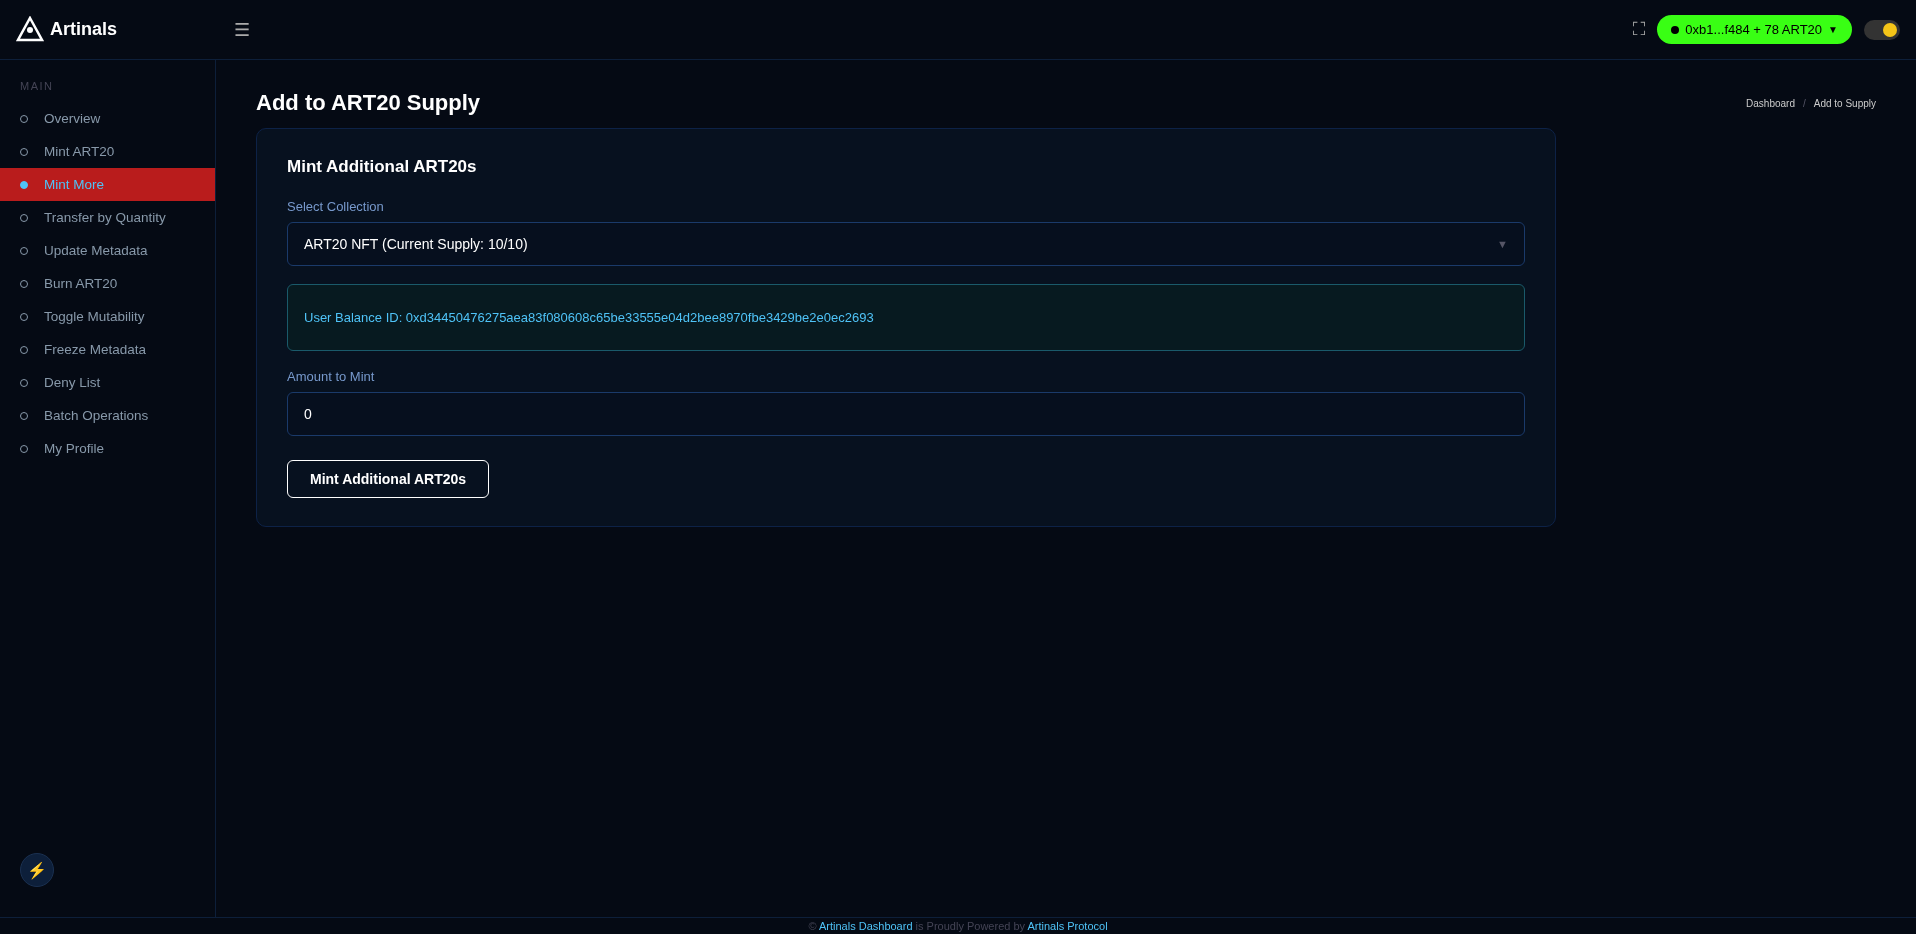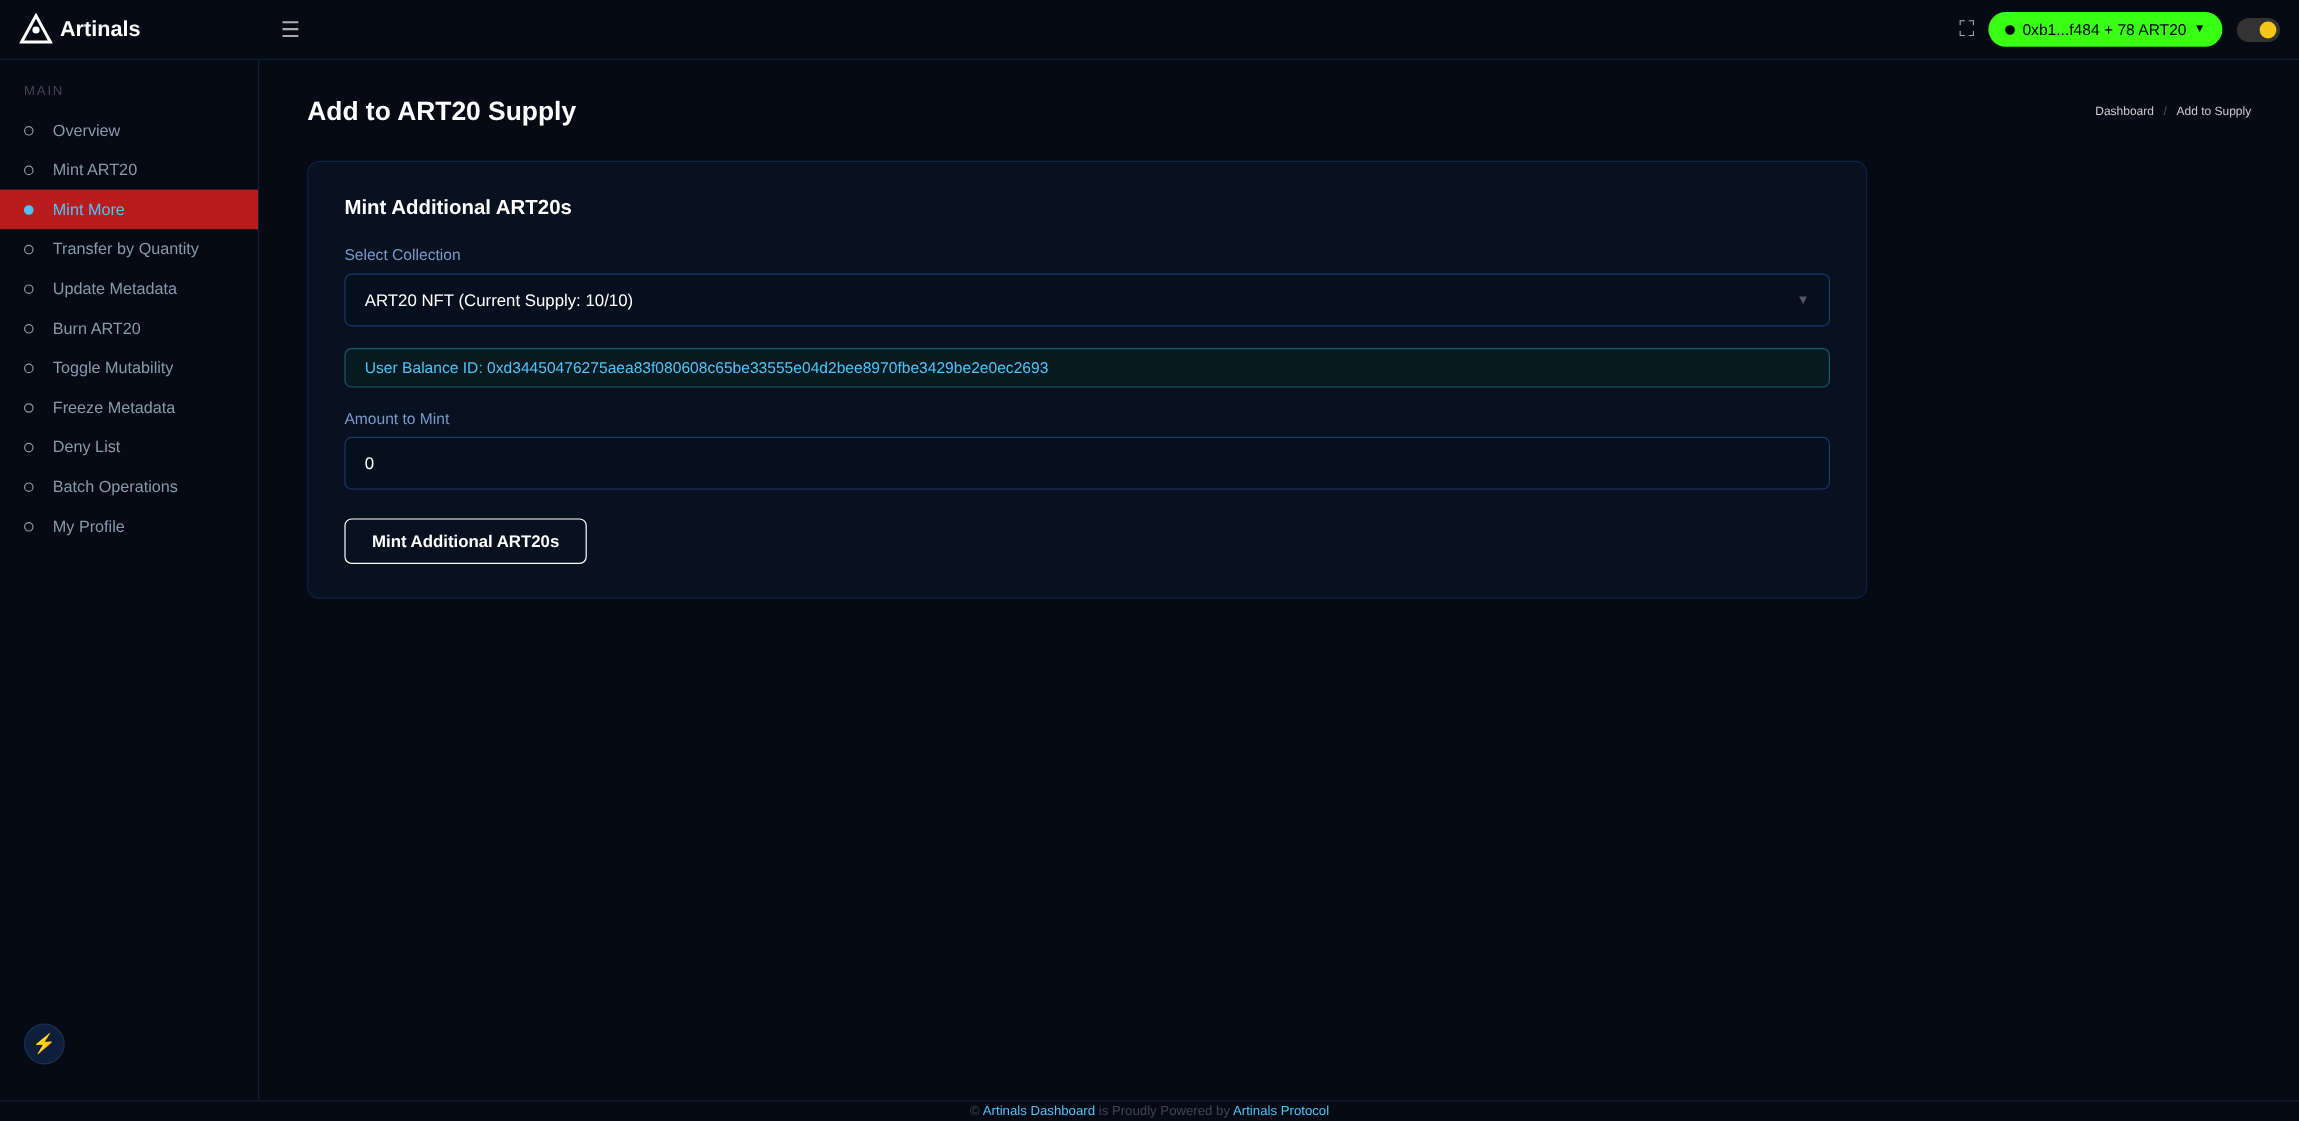--- a/index.html
+++ b/index.html
@@ -13,21 +13,21 @@
       flex-direction: column;
     }
 
     
     .topnav {
       display: flex;
       align-items: center;
       background: #050a14;
       border-bottom: 1px solid #0d1f3a;
       padding: 0 16px;
-      height: 50px;
+      height: 60px;
       flex-shrink: 0;
       position: relative;
       z-index: 10;
     }
     .logo {
       display: flex;
       align-items: center;
       gap: 6px;
       font-size: 18px;
       font-weight: 700;
@@ -195,21 +195,21 @@
     .main-content {
       flex: 1;
       padding: 30px 40px;
       overflow-y: auto;
     }
 
     .page-header {
       display: flex;
       align-items: center;
       justify-content: space-between;
-      margin-bottom: 28px;
+      margin-bottom: 12px;
       text-align: center;
     }
     .page-title {
       font-size: 22px;
       font-weight: 700;
       color: #fff;
     }
     .breadcrumb {
       display: flex;
       align-items: center;
@@ -262,21 +262,21 @@
       justify-content: space-between;
     }
     .select-box-text { color: #fff; }
     .select-chevron { color: #556; font-size: 11px; }
 
     .info-box {
       width: 100%;
       background: #071a20;
       border: 1px solid #1a5a6a;
       border-radius: 6px;
-      padding: 8px 16px;
+      padding: 25px 16px;
       color: #4fc3f7;
       font-size: 13px;
     }
 
     .amount-input {
       width: 100%;
       background: #060f1e;
       border: 1px solid #1a3a6a;
       border-radius: 6px;
       padding: 13px 16px;

